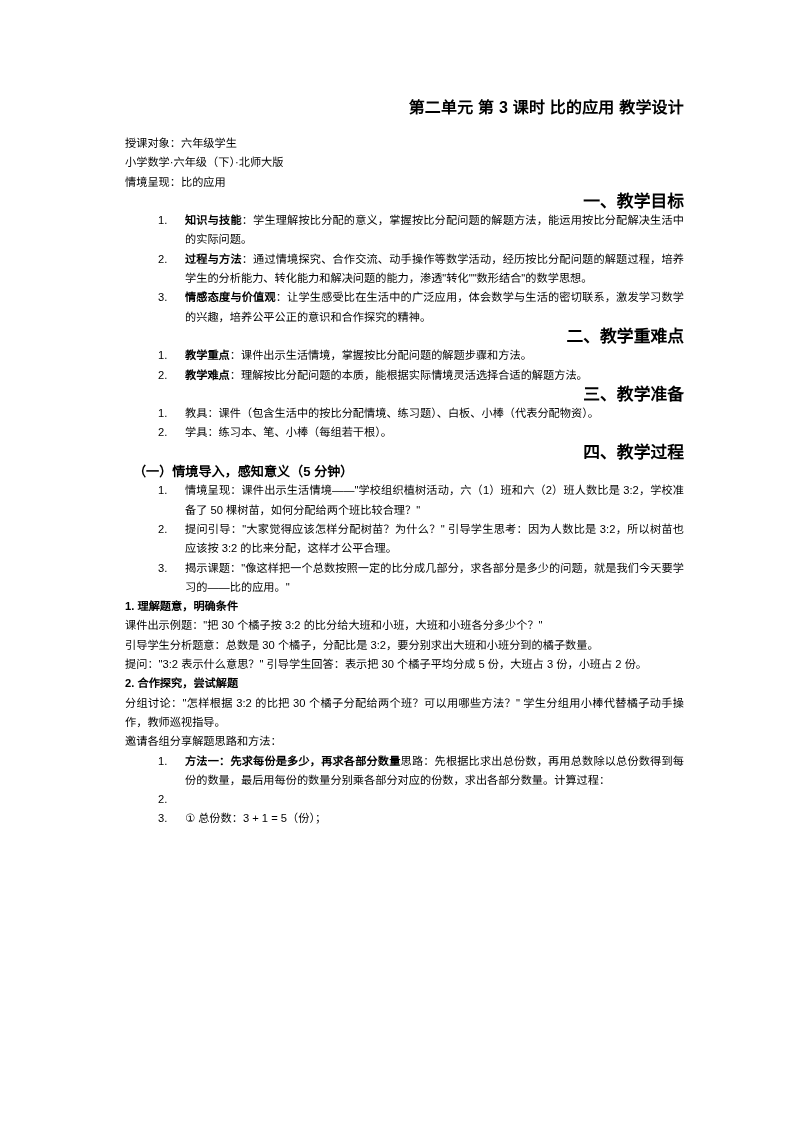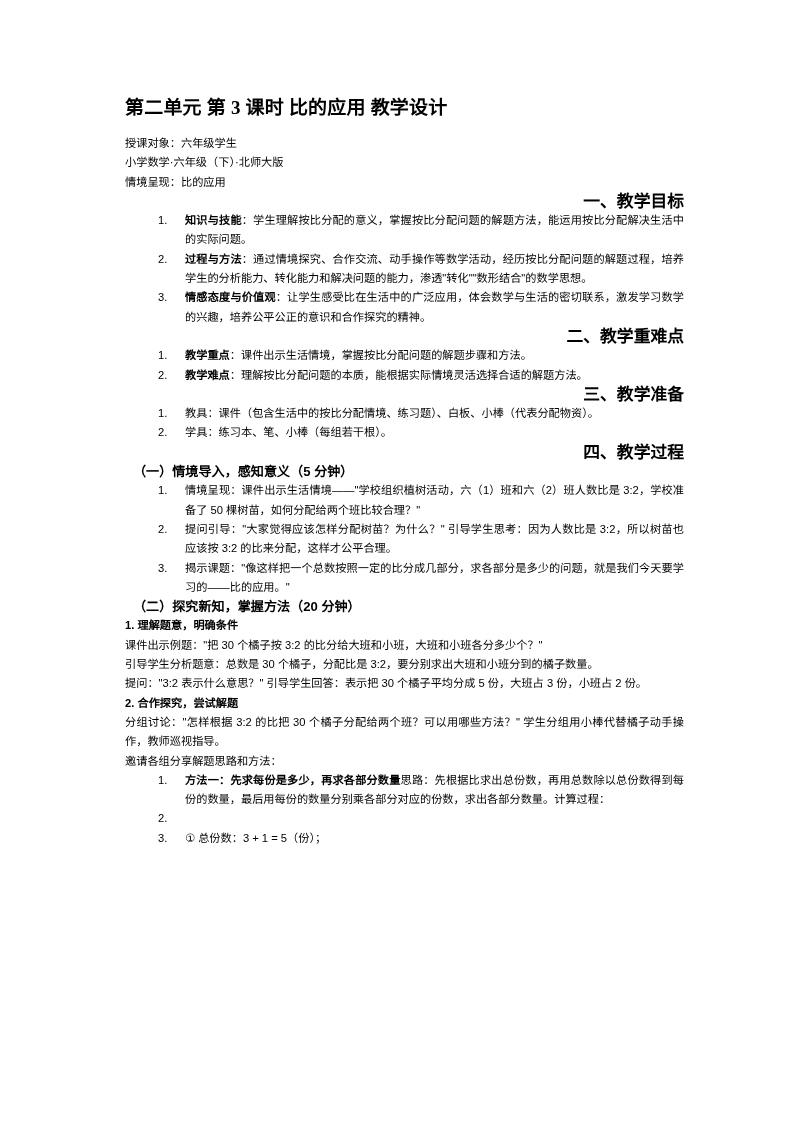--- a/index.html
+++ b/index.html
@@ -18,27 +18,26 @@
     -webkit-font-smoothing: none;
   }
   .page {
     position: relative;
     width: 794px;
     height: 1123px;
     box-sizing: border-box;
     padding: 96px 110px 0 125px;
   }
   .doc-title {
-    text-align: left;
-    font-size: 19px;
+    text-align: right;
+    font-size: 16px;
     font-weight: bold;
     line-height: 24px;
     margin: 0 0 14px 0;
     letter-spacing: 0.2px;
-    font-family: Liberation Serif, serif;
   }
   .meta-line {
     margin: 0;
     line-height: 19.3px;
     white-space: nowrap;
   }
   .h2 {
     margin: 0;
     font-weight: bold;
     line-height: 19.3px;
@@ -120,21 +119,20 @@
 
   <h2 class="h2">四、教学过程</h2>
 
   <h3 class="h3">（一）情境导入，感知意义（5 分钟）</h3>
   <ol class="olist">
     <li><span>情境呈现：课件出示生活情境——"学校组织植树活动，六（1）班和六（2）班人数比是 3:2，学校准备了 50 棵树苗，如何分配给两个班比较合理？"</span></li>
     <li><span>提问引导："大家觉得应该怎样分配树苗？为什么？" 引导学生思考：因为人数比是 3:2，所以树苗也应该按 3:2 的比来分配，这样才公平合理。</span></li>
     <li><span>揭示课题："像这样把一个总数按照一定的比分成几部分，求各部分是多少的问题，就是我们今天要学习的——比的应用。"</span></li>
   </ol>
 
-  <h3 class="h3">（二）探究新知，掌握方法（20 分钟）</h3>
 
   <h4 class="h4">1. 理解题意，明确条件</h4>
   <p class="para">课件出示例题："把 30 个橘子按 3:2 的比分给大班和小班，大班和小班各分多少个？"</p>
   <p class="para">引导学生分析题意：总数是 30 个橘子，分配比是 3:2，要分别求出大班和小班分到的橘子数量。</p>
   <p class="para">提问："3:2 表示什么意思？" 引导学生回答：表示把 30 个橘子平均分成 5 份，大班占 3 份，小班占 2 份。</p>
 
   <h4 class="h4">2. 合作探究，尝试解题</h4>
   <p class="para">分组讨论："怎样根据 3:2 的比把 30 个橘子分配给两个班？可以用哪些方法？" 学生分组用小棒代替橘子动手操作，教师巡视指导。</p>
 
   <p class="para">邀请各组分享解题思路和方法：</p>

